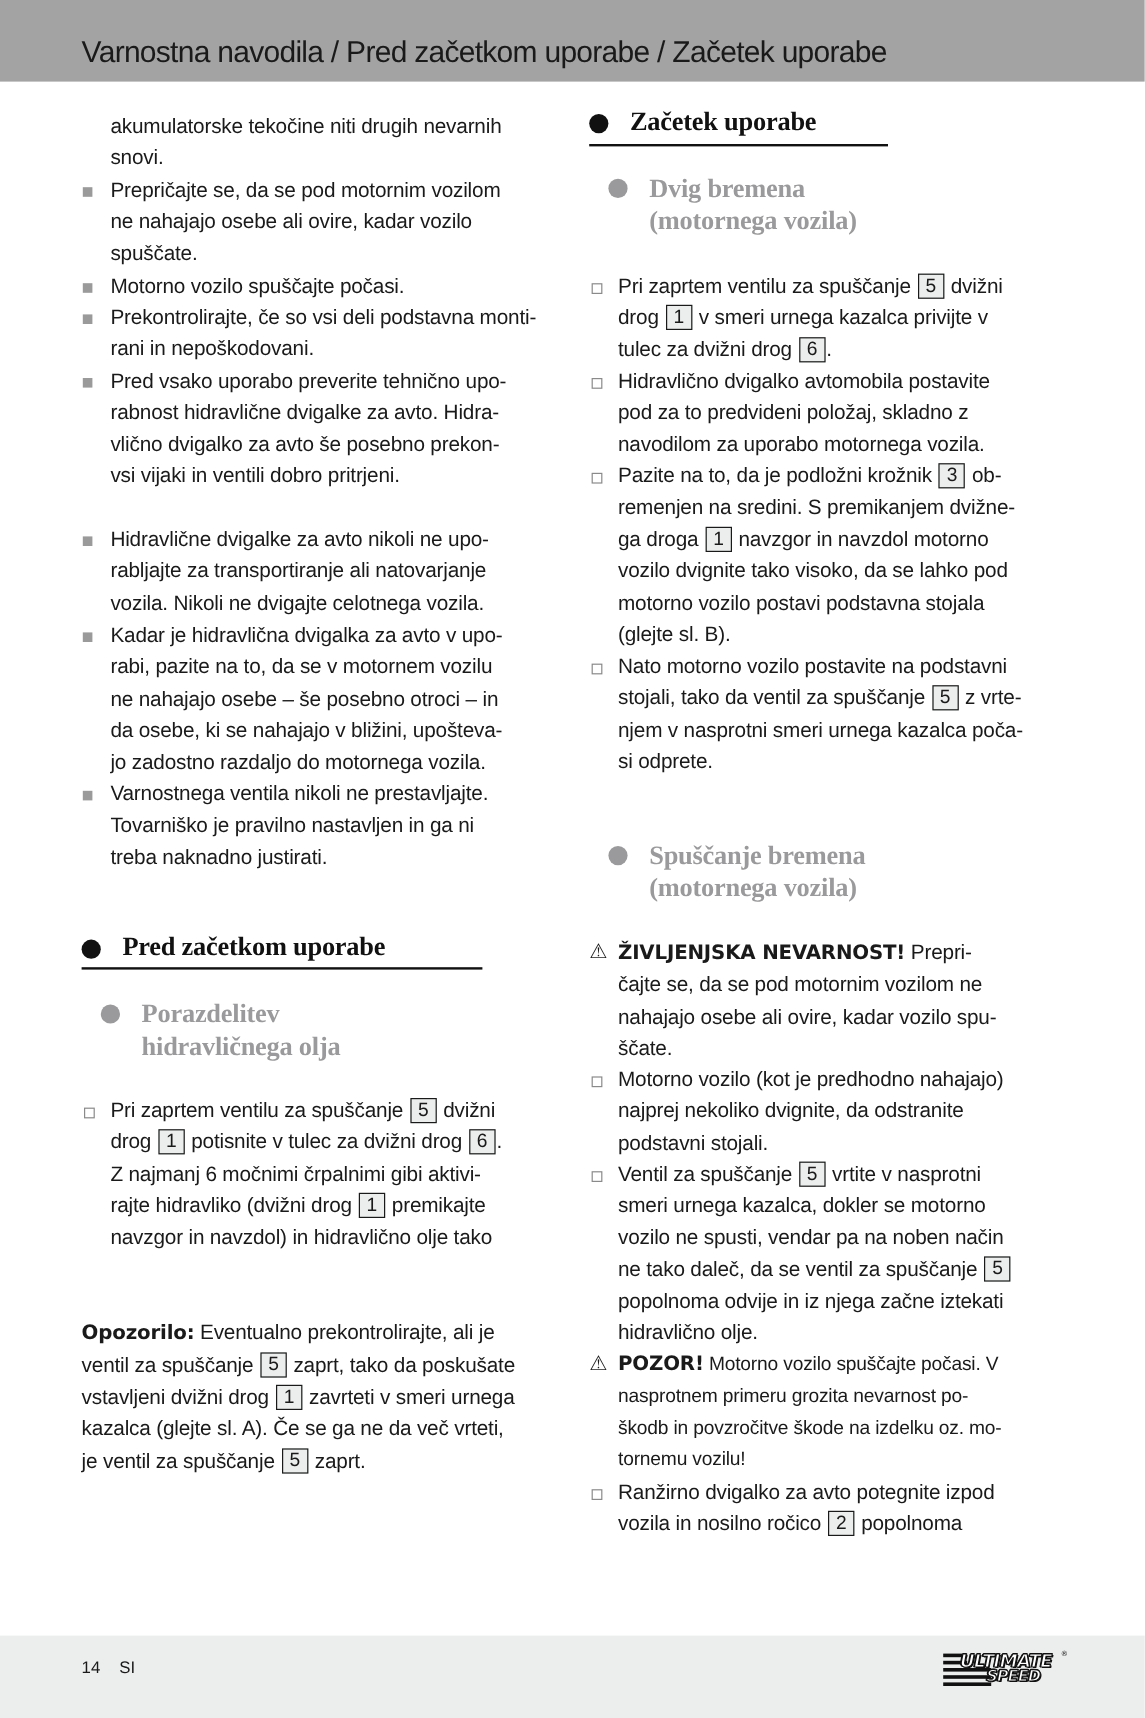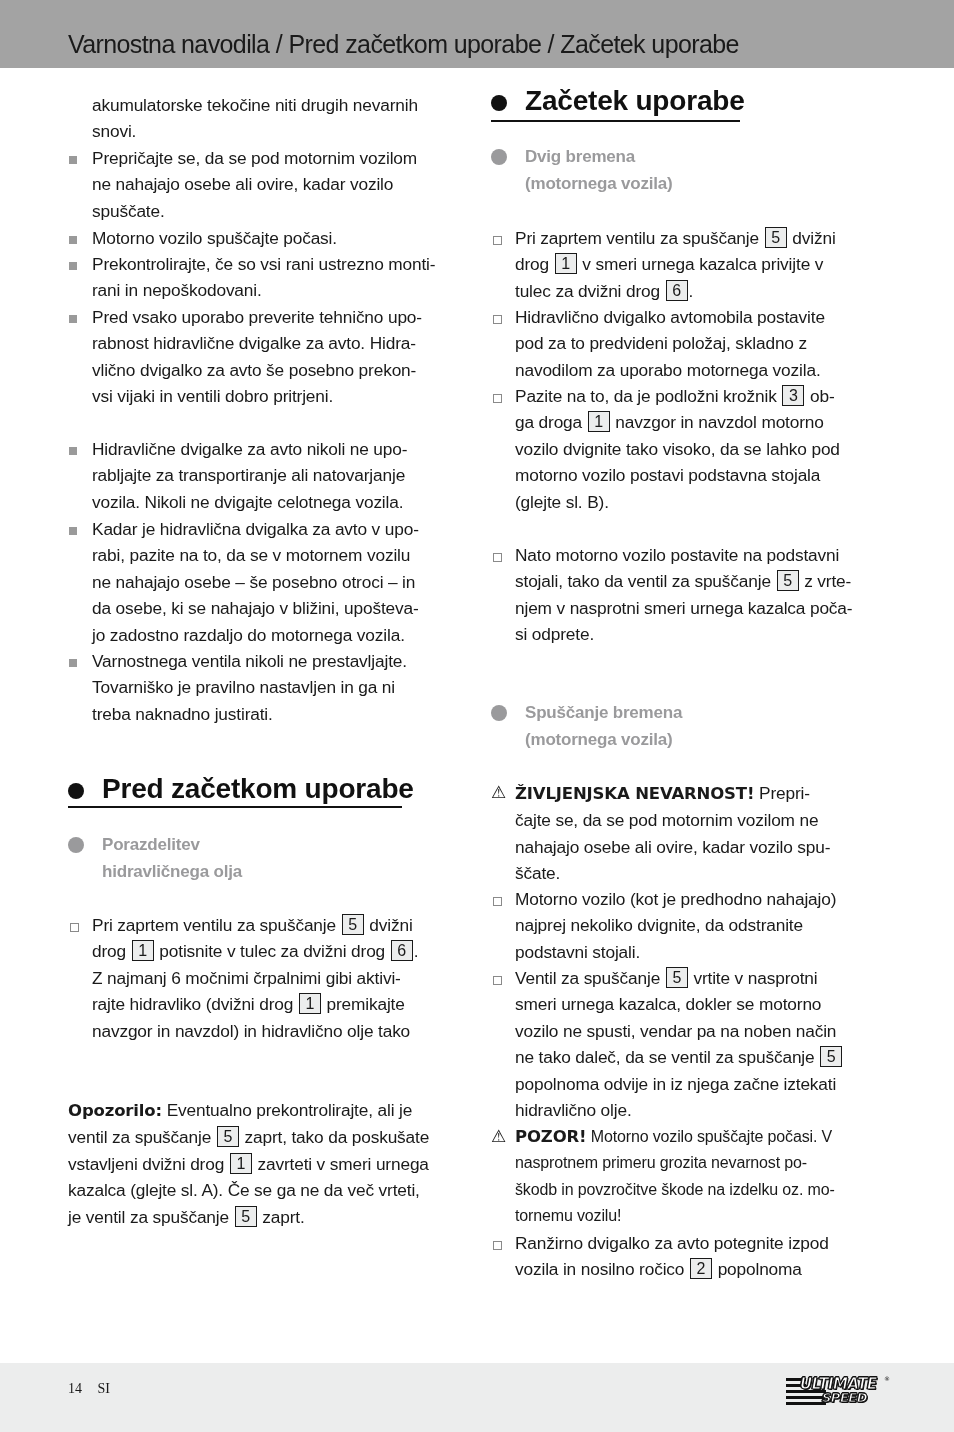--- a/index.html
+++ b/index.html
@@ -37,43 +37,43 @@
   }
   .warn-icon {
     position: absolute; left: 0; top: 0; font-size: 17px; line-height: 26px; color: #1a1a1a;
   }
   .ref {
     display: inline-block; border: 1px solid #1a1a1a; background: #eceded;
     padding: 0 4px; line-height: 19px; height: 19px; min-width: 12px; text-align: center;
     font-size: 16px; vertical-align: 1px; margin: 0 1px;
   }
   .h1 {
-    position: absolute; left: 0; font-family: Liberation Sans, sans-serif; font-weight: bold;
-    font-size: 28px; letter-spacing: -0.2px; color: #111;
+    position: absolute; left: 0; font-family: Liberation Serif, serif; font-weight: bold;
+    font-size: 22px; letter-spacing: -0.2px; color: #111;
   }
   .h1 .dot {
     position: absolute; left: 0; top: 7px; width: 16px; height: 16px; border-radius: 50%; background: #111;
   }
   .h1 .htxt { margin-left: 34px; white-space: nowrap; }
   .h1-underline { position: absolute; left: 0; height: 2px; background: #111; }
   .h2 {
-    position: absolute; left: 0; font-family: Liberation Sans, sans-serif; font-weight: bold;
-    font-size: 17px; line-height: 27px; color: #9a9a9c; letter-spacing: -0.2px;
+    position: absolute; left: 16px; font-family: Liberation Serif, serif; font-weight: bold;
+    font-size: 22px; line-height: 27px; color: #9a9a9c; letter-spacing: -0.2px;
   }
   .h2 .dot {
     position: absolute; left: 0; top: 6px; width: 16px; height: 16px; border-radius: 50%; background: #9a9a9c;
   }
   .h2 .htxt { margin-left: 34px; display: block; }
   b.strong { font-family: "DejaVu Sans", sans-serif; font-weight: bold; font-size: 16.5px; }
 
   .footer {
     position: absolute; left: 0; top: 1363px; width: 954px; height: 69px; background: #eceded;
   }
   .footer-page {
-    position: absolute; left: 68px; top: 18px; font-family: Liberation Serif, serif;
+    position: absolute; left: 68px; top: 18px; font-family: Liberation Sans, sans-serif;
     font-size: 14px; color: #1a1a1a; word-spacing: 12px;
   }
   .logo { position: absolute; left: 786px; top: 12px; width: 104px; height: 34px; text-align: center; }
   .logo .stripes span {
     position: absolute; left: 0; height: 3px; background: #111;
   }
   .logo .l1, .logo .l2 {
     position: absolute; font-family: "DejaVu Sans", sans-serif; font-weight: bold; font-style: italic;
     color: #fff; -webkit-text-stroke: 1px #111; text-shadow: 1px 1px 0 #111, -1px 0 0 #111, 0 -1px 0 #111;
     letter-spacing: -0.5px; white-space: nowrap;
@@ -107,21 +107,21 @@
   </div>
   <div class="item" style="top:225px">
     <span class="marker sq-bullet"></span>
     <div class="txt">
         <div>Motorno vozilo spuščajte počasi.</div>
       </div>
   </div>
   <div class="item" style="top:251px">
     <span class="marker sq-bullet"></span>
     <div class="txt">
-      <div>Prekontrolirajte, če so vsi rani ustrezno monti-</div>
+      <div>Prekontrolirajte, če so vsi deli podstavna monti-</div>
       <div>rani in nepoškodovani.</div>
     </div>
   </div>
   <div class="item" style="top:304px">
     <span class="marker sq-bullet"></span>
     <div class="txt">
       <div>Pred vsako uporabo preverite tehnično upo-</div>
       <div>rabnost hidravlične dvigalke za avto. Hidra-</div>
       <div>vlično dvigalko za avto še posebno prekon-</div>
       <div>vsi vijaki in ventili dobro pritrjeni.</div>
@@ -214,20 +214,21 @@
     <div class="txt">
       <div>Hidravlično dvigalko avtomobila postavite</div>
       <div>pod za to predvideni položaj, skladno z</div>
       <div>navodilom za uporabo motornega vozila.</div>
     </div>
   </div>
   <div class="item" style="top:383px">
     <span class="marker box-bullet"></span>
     <div class="txt">
       <div><span>Pazite na to, da je podložni krožnik</span> <span class="ref">3</span> <span>ob-</span></div>
+      <div>remenjen na sredini. S premikanjem dvižne-</div>
       <div><span>ga droga</span> <span class="ref">1</span> <span>navzgor in navzdol motorno</span></div>
       <div>vozilo dvignite tako visoko, da se lahko pod</div>
       <div>motorno vozilo postavi podstavna stojala</div>
       <div>(glejte sl. B).</div>
     </div>
   </div>
   <div class="item" style="top:542px">
     <span class="marker box-bullet"></span>
     <div class="txt">
       <div>Nato motorno vozilo postavite na podstavni</div>

